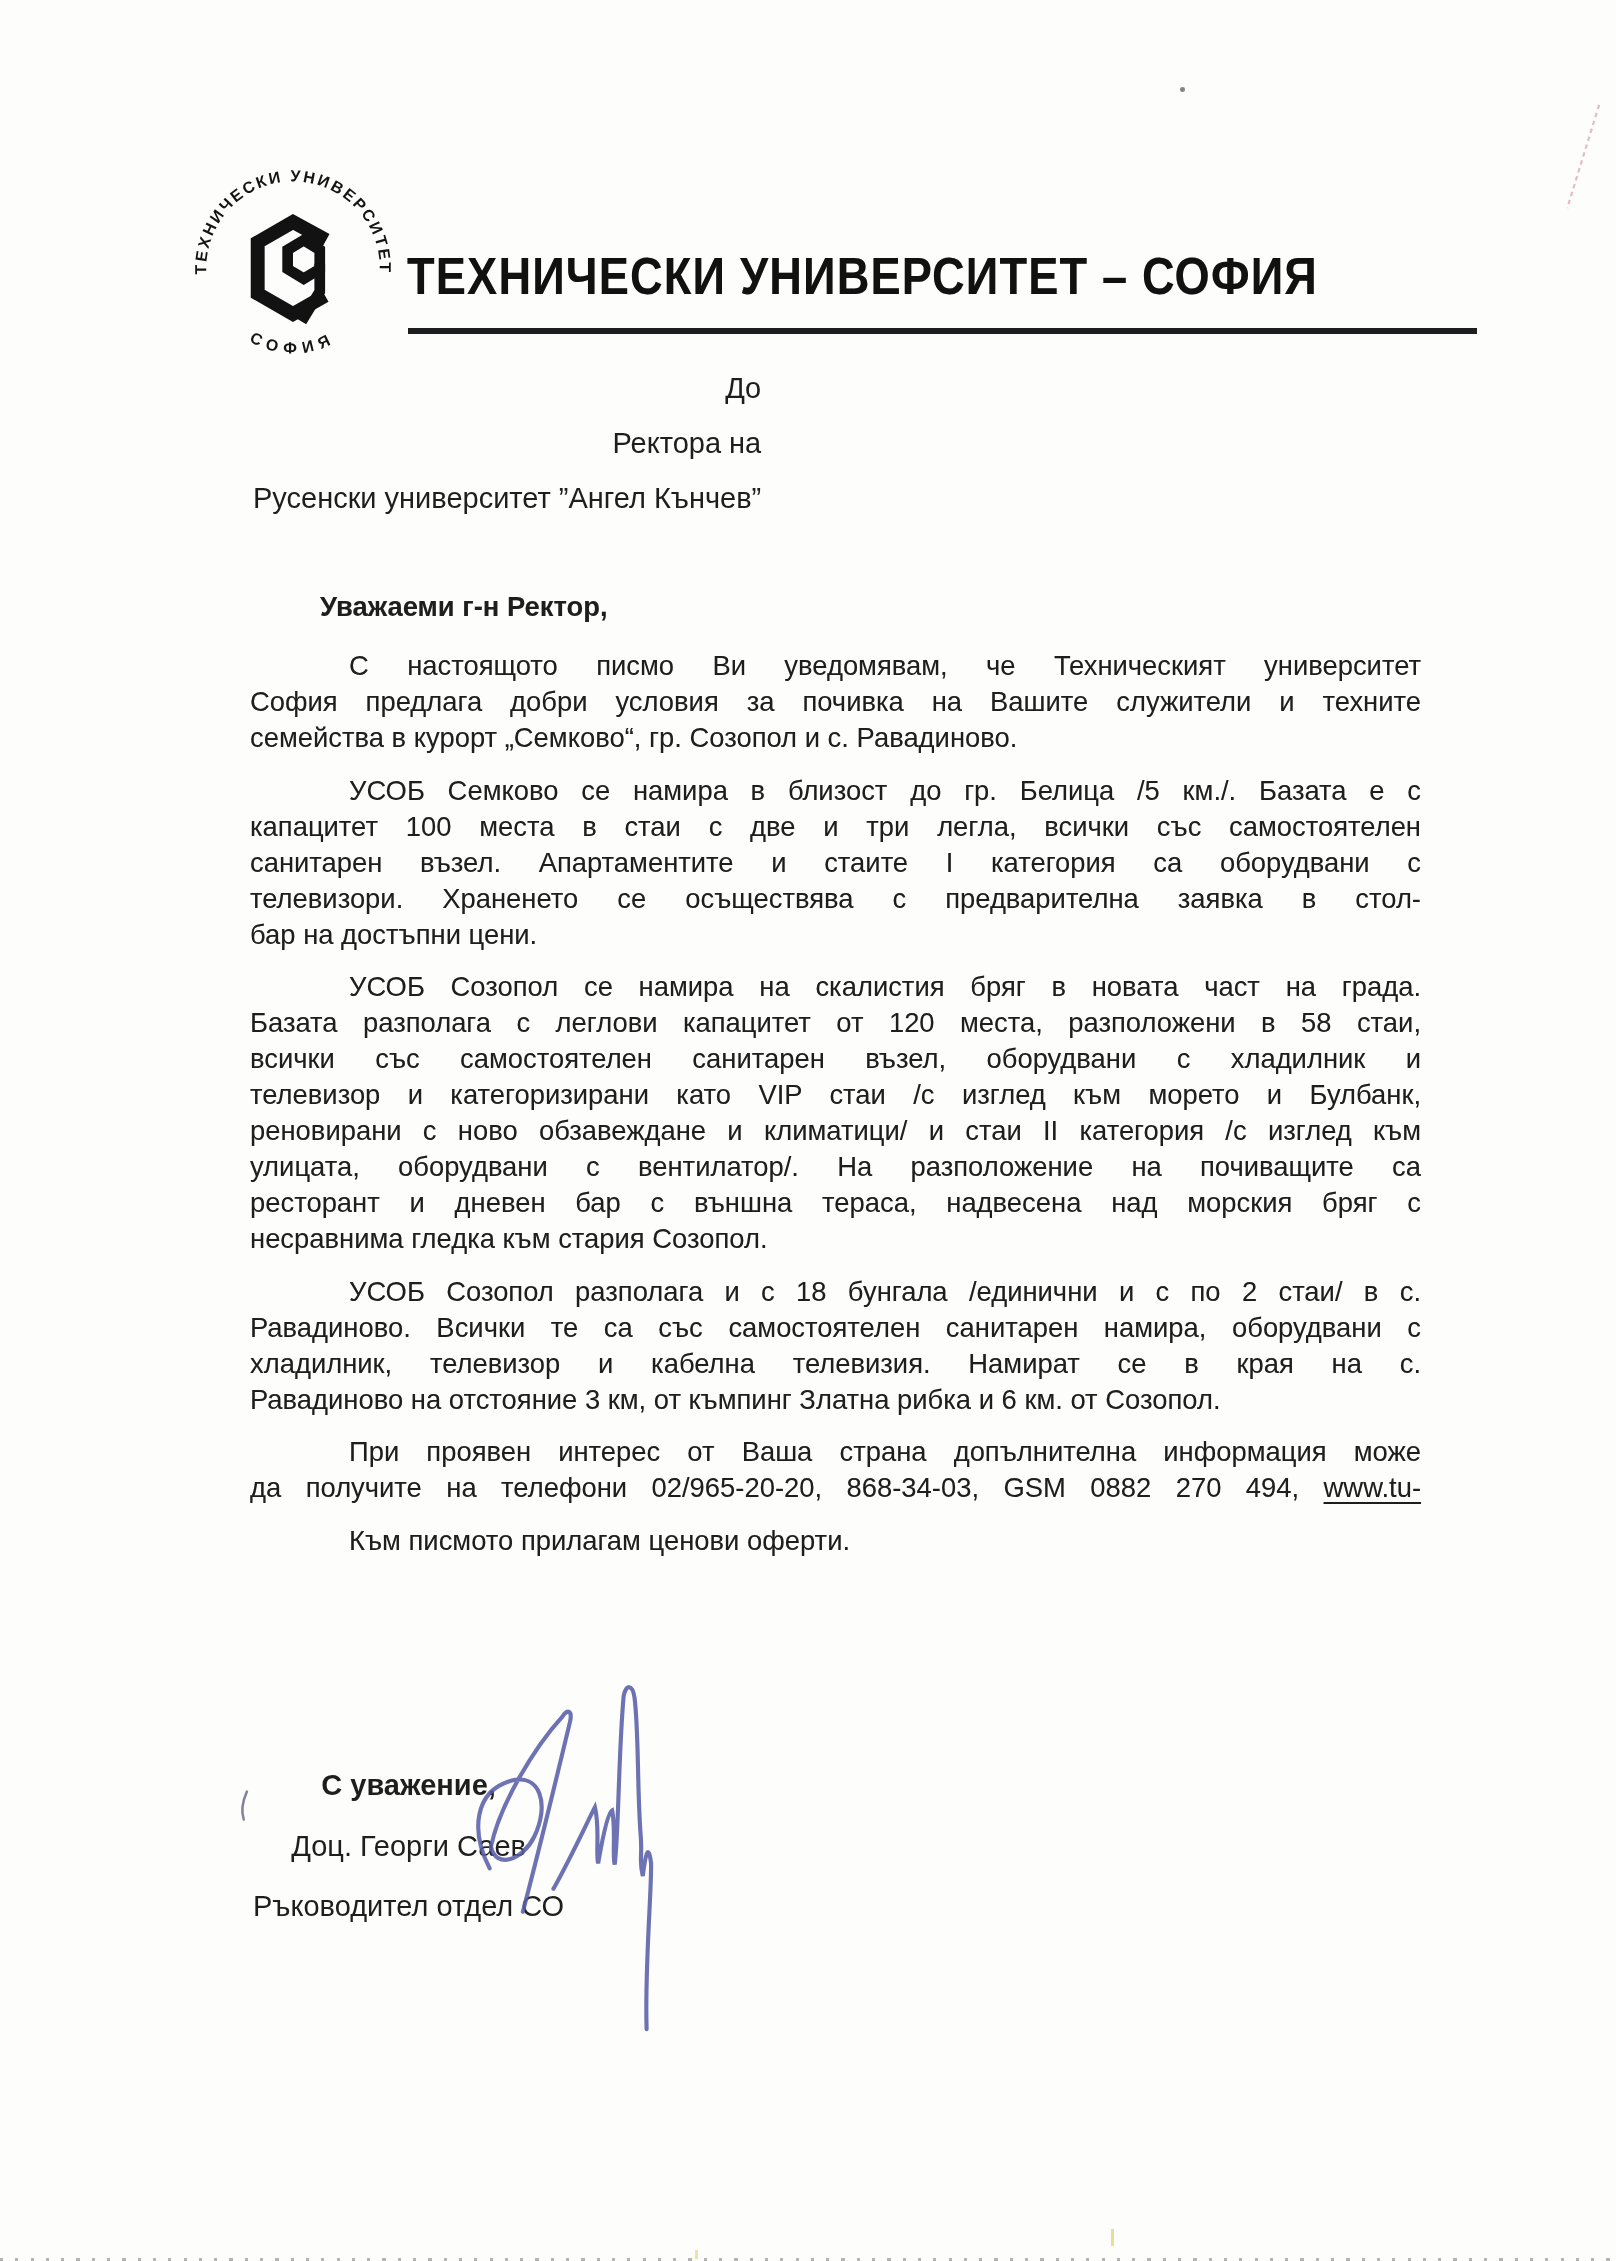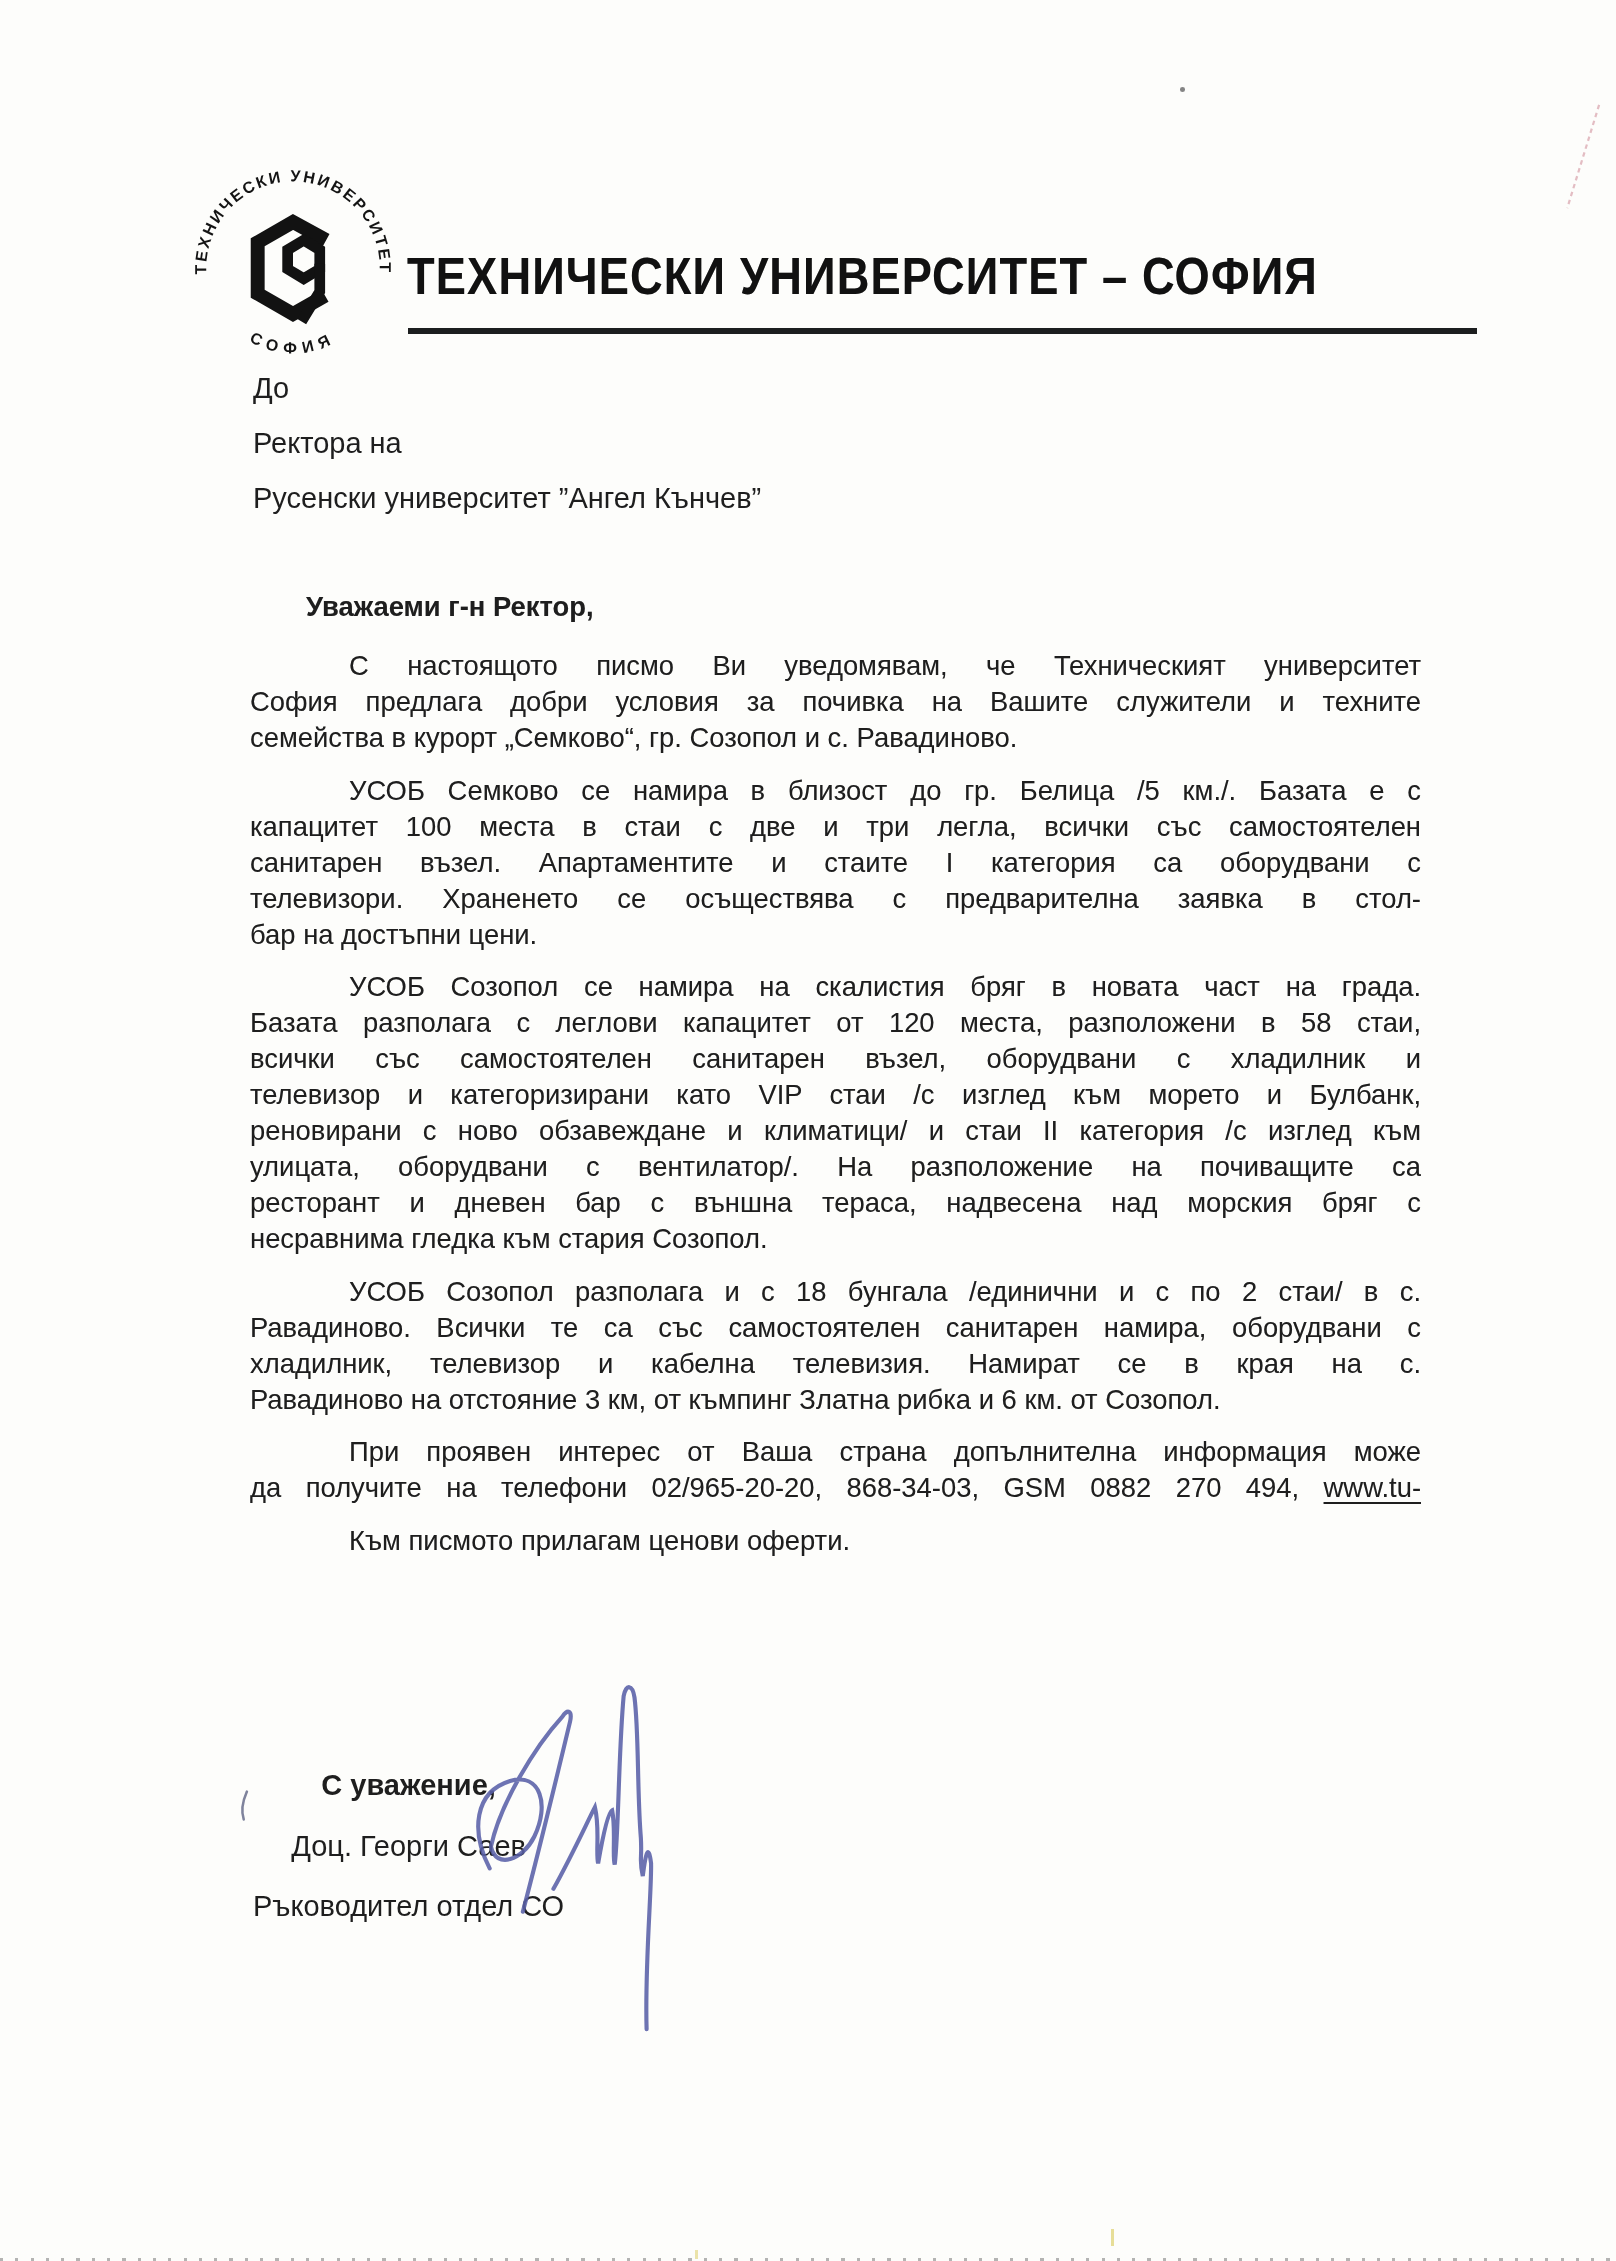--- a/index.html
+++ b/index.html
@@ -16,25 +16,25 @@
   .page-title{
     position:absolute;left:407px;top:246px;
     font-size:52px;font-weight:700;letter-spacing:1.3px;
     white-space:nowrap;color:#111;
     transform:scaleX(.87);transform-origin:left top;
     text-shadow:0 0 0.6px rgba(0,0,0,.35);
   }
   .header-rule{position:absolute;left:408px;top:328px;width:1069px;height:5.7px;background:#1c1e1f;}
   
   .recipient{position:absolute;left:253px;top:361px;font-size:29px;}
-  .recipient .rline{height:55px;line-height:55px;white-space:nowrap;}
+  .recipient .rline{height:55px;line-height:55px;white-space:nowrap;text-align:right;}
   
   .body{position:absolute;left:250px;top:589px;width:1171px;font-size:27.4px;
         text-shadow:0 0 0.6px rgba(0,0,0,.25);}
-  .salut{font-weight:700;margin-left:56px;line-height:36px;margin-bottom:23px;}
+  .salut{font-weight:700;margin-left:70px;line-height:36px;margin-bottom:23px;}
   .para{margin-bottom:16.6px;}
   .para .line{line-height:36px;text-align:justify;text-align-last:justify;}
   .para .line.last{text-align-last:left;}
   .para.indent .line:first-child{padding-left:99px;}
   .uline{text-decoration:underline;text-decoration-thickness:1.9px;text-underline-offset:4.5px;}
   
   .closing{position:absolute;left:253px;top:1768px;font-size:29px;text-align:center;}
   .closing .cline{line-height:35px;margin-bottom:25.5px;white-space:nowrap;}
   .closing .regards{font-weight:700;}
   

